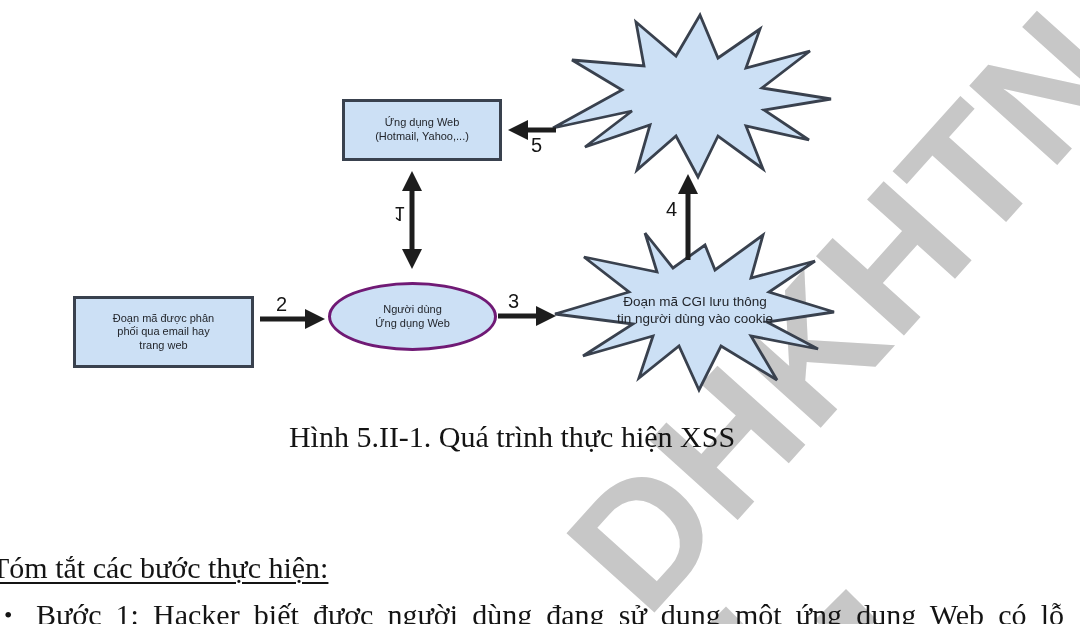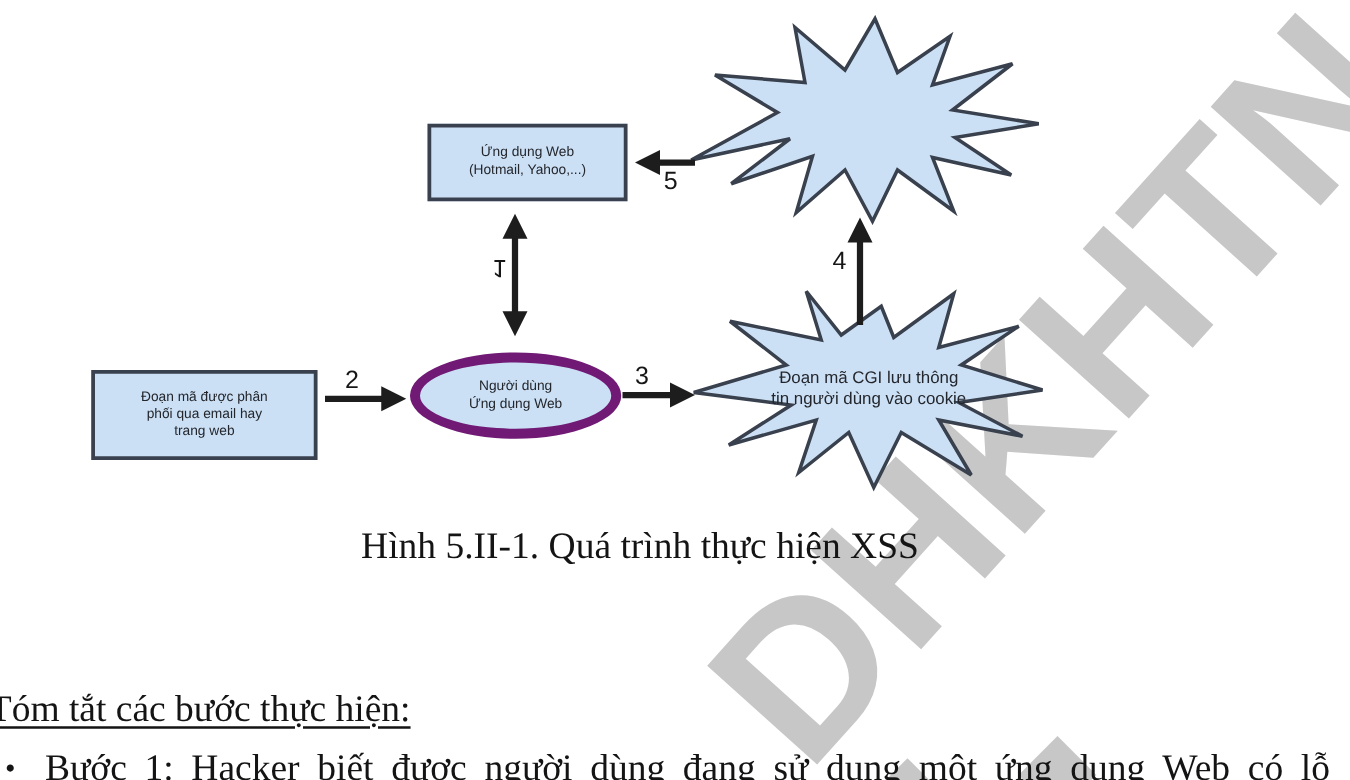--- a/index.html
+++ b/index.html
@@ -18,21 +18,21 @@
   
   .shape{position:absolute;z-index:1;display:flex;align-items:center;justify-content:center;}
   .node-label{white-space:pre-line;text-align:center;color:#23262c;font-size:11px;
               line-height:1.24;z-index:3;position:relative;}
   .star svg{position:absolute;left:0;top:0;width:100%;height:100%;}
   .star .node-label{font-size:13.5px;}
   .box{box-sizing:border-box;background:#cce0f5;border:3px solid #39414e;}
   #webapp-box{left:342px;top:99px;width:160px;height:62px;}
   #code-box{left:73px;top:282px;width:181px;height:72px;margin-top:14px;}
   #user-ellipse{left:328px;top:282px;width:169px;height:69px;box-sizing:border-box;
-                background:#cce0f5;border:8px solid #701a75;border-radius:50%;}
+                background:#cce0f5;border:3px solid #701a75;border-radius:50%;}
   #attacker-star{left:550px;top:12px;width:284px;height:168px;}
   #cgi-star{left:553px;top:228px;width:284px;height:166px;}
   .star polygon{fill:#cce0f5;stroke:#39414e;stroke-width:2.8;stroke-linejoin:miter;}
 
   
   #arrows{position:absolute;left:0;top:0;width:1080px;height:624px;z-index:2;pointer-events:none;}
   #arrows line{stroke:#1d1d1d;stroke-width:5;}
   #arrows polygon{fill:#1d1d1d;}
   .arrow-label{position:absolute;z-index:3;font-size:20px;color:#161616;
                font-family:"Liberation Sans",sans-serif;}

